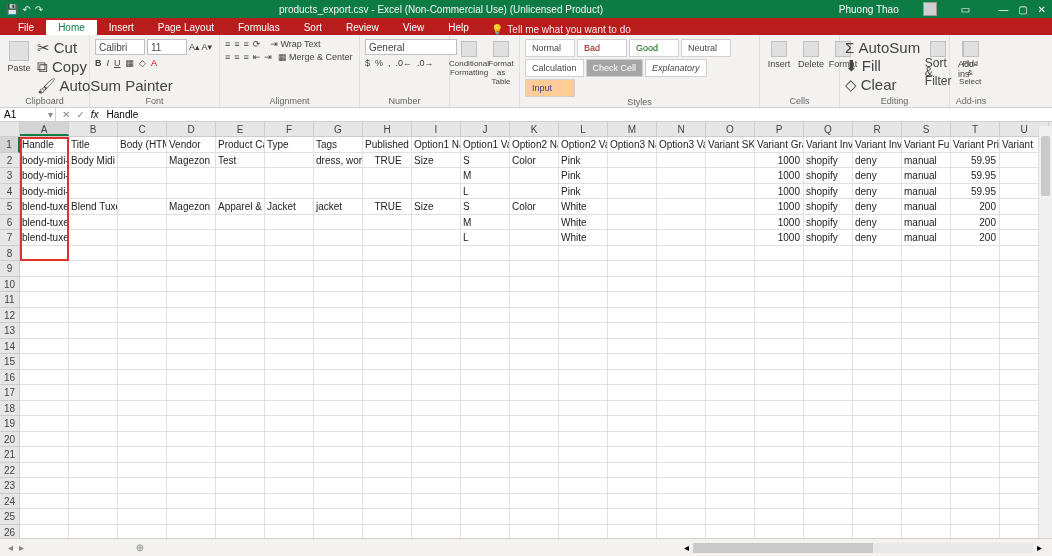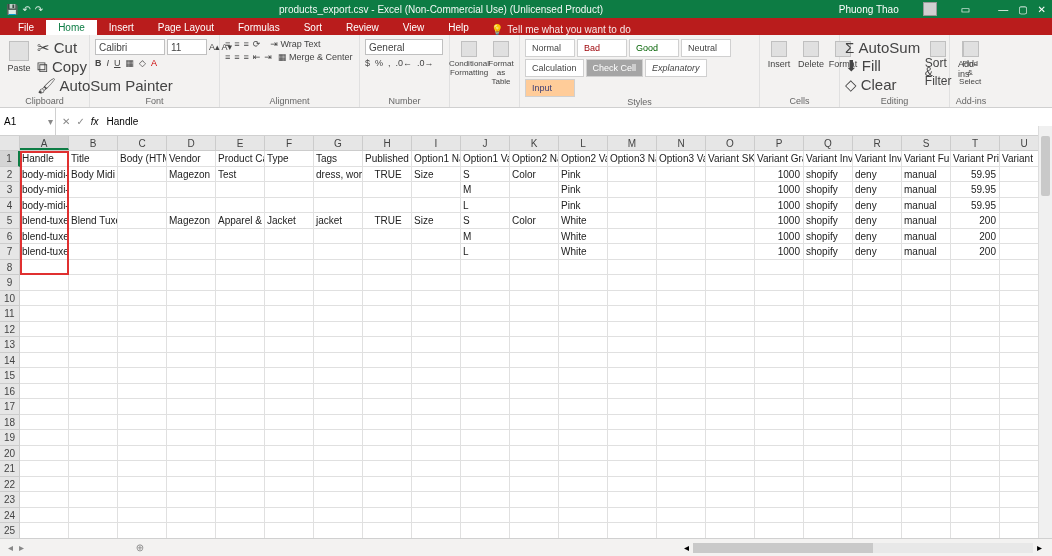--- a/index.html
+++ b/index.html
@@ -33,21 +33,21 @@
 .font-row { display: flex; gap: 2px; align-items: center; }
 .font-box { border: 1px solid #c0c0c0; background: #fff; padding: 1px 3px; height: 16px; display: flex; align-items: center; font-size: 10px; min-width: 40px; }
 .style-cell { border: 1px solid #d0d0d0; padding: 3px 6px; font-size: 9px; min-width: 50px; text-align: left; background: #fff; }
 .style-cell.bad { color: #9c0006; }
 .style-cell.good { color: #006100; }
 .style-cell.check { background: #a5a5a5; color: #fff; }
 .style-cell.exp { font-style: italic; }
 .style-cell.input { color: #3f3f76; background: #ffcc99; }
 
 
-.formula-bar { height: 28px; border-bottom: 1px solid #d0d0d0; display: flex; align-items: center; font-size: 10px; background: #fff; }
+.formula-bar { height: 14px; border-bottom: 1px solid #d0d0d0; display: flex; align-items: center; font-size: 10px; background: #fff; }
 .name-box { width: 56px; border-right: 1px solid #d0d0d0; padding-left: 4px; display: flex; align-items: center; height: 100%; }
 .name-box .dd { margin-left: auto; padding-right: 2px; color: #888; }
 .fx-area { display: flex; align-items: center; gap: 6px; padding-left: 6px; }
 .fx-area .btn { color: #888; }
 .fx-area .fx { font-style: italic; }
 .fb-content { padding-left: 8px; }
 
 
 .grid-wrap { position: relative; }
 .col-headers { height: 15px; display: flex; background: #e6e6e6; border-bottom: 1px solid #ccc; }
@@ -126,21 +126,21 @@
         <span>✂ <span>Cut</span></span>
         <span>⧉ <span>Copy</span></span>
         <span>🖌 <span>AutoSum Painter</span></span>
       </div>
     </div>
     <div class="label">Clipboard</div>
   </div>
   <div class="ribbon-group" style="width:130px">
     <div class="body" style="flex-direction:column;gap:3px">
       <div class="font-row">
-        <div class="font-box" style="width:70px">Calibri</div>
+        <div class="font-box" style="width:50px">Calibri</div>
         <div class="font-box" style="width:26px">11</div>
         <span>A▴</span>
         <span>A▾</span>
       </div>
       <div class="font-row" style="gap:5px">
         <span><b>B</b></span>
         <span><i>I</i></span>
         <span><u>U</u></span>
         <span>▦</span>
         <span>◇</span>
@@ -164,21 +164,21 @@
         <span>≡</span>
         <span>⇤</span>
         <span>⇥</span>
         <span style="margin-left:2px">▦ <span>Merge &amp; Center</span></span>
       </div>
     </div>
     <div class="label">Alignment</div>
   </div>
   <div class="ribbon-group" style="width:90px">
     <div class="body" style="flex-direction:column;gap:3px">
-      <div class="font-box" style="width:78px">General</div>
+      <div class="font-box" style="width:92px">General</div>
       <div class="font-row" style="gap:5px">
         <span>$</span>
         <span>%</span>
         <span>,</span>
         <span>.0←</span>
         <span>.0→</span>
       </div>
     </div>
     <div class="label">Number</div>
   </div>

